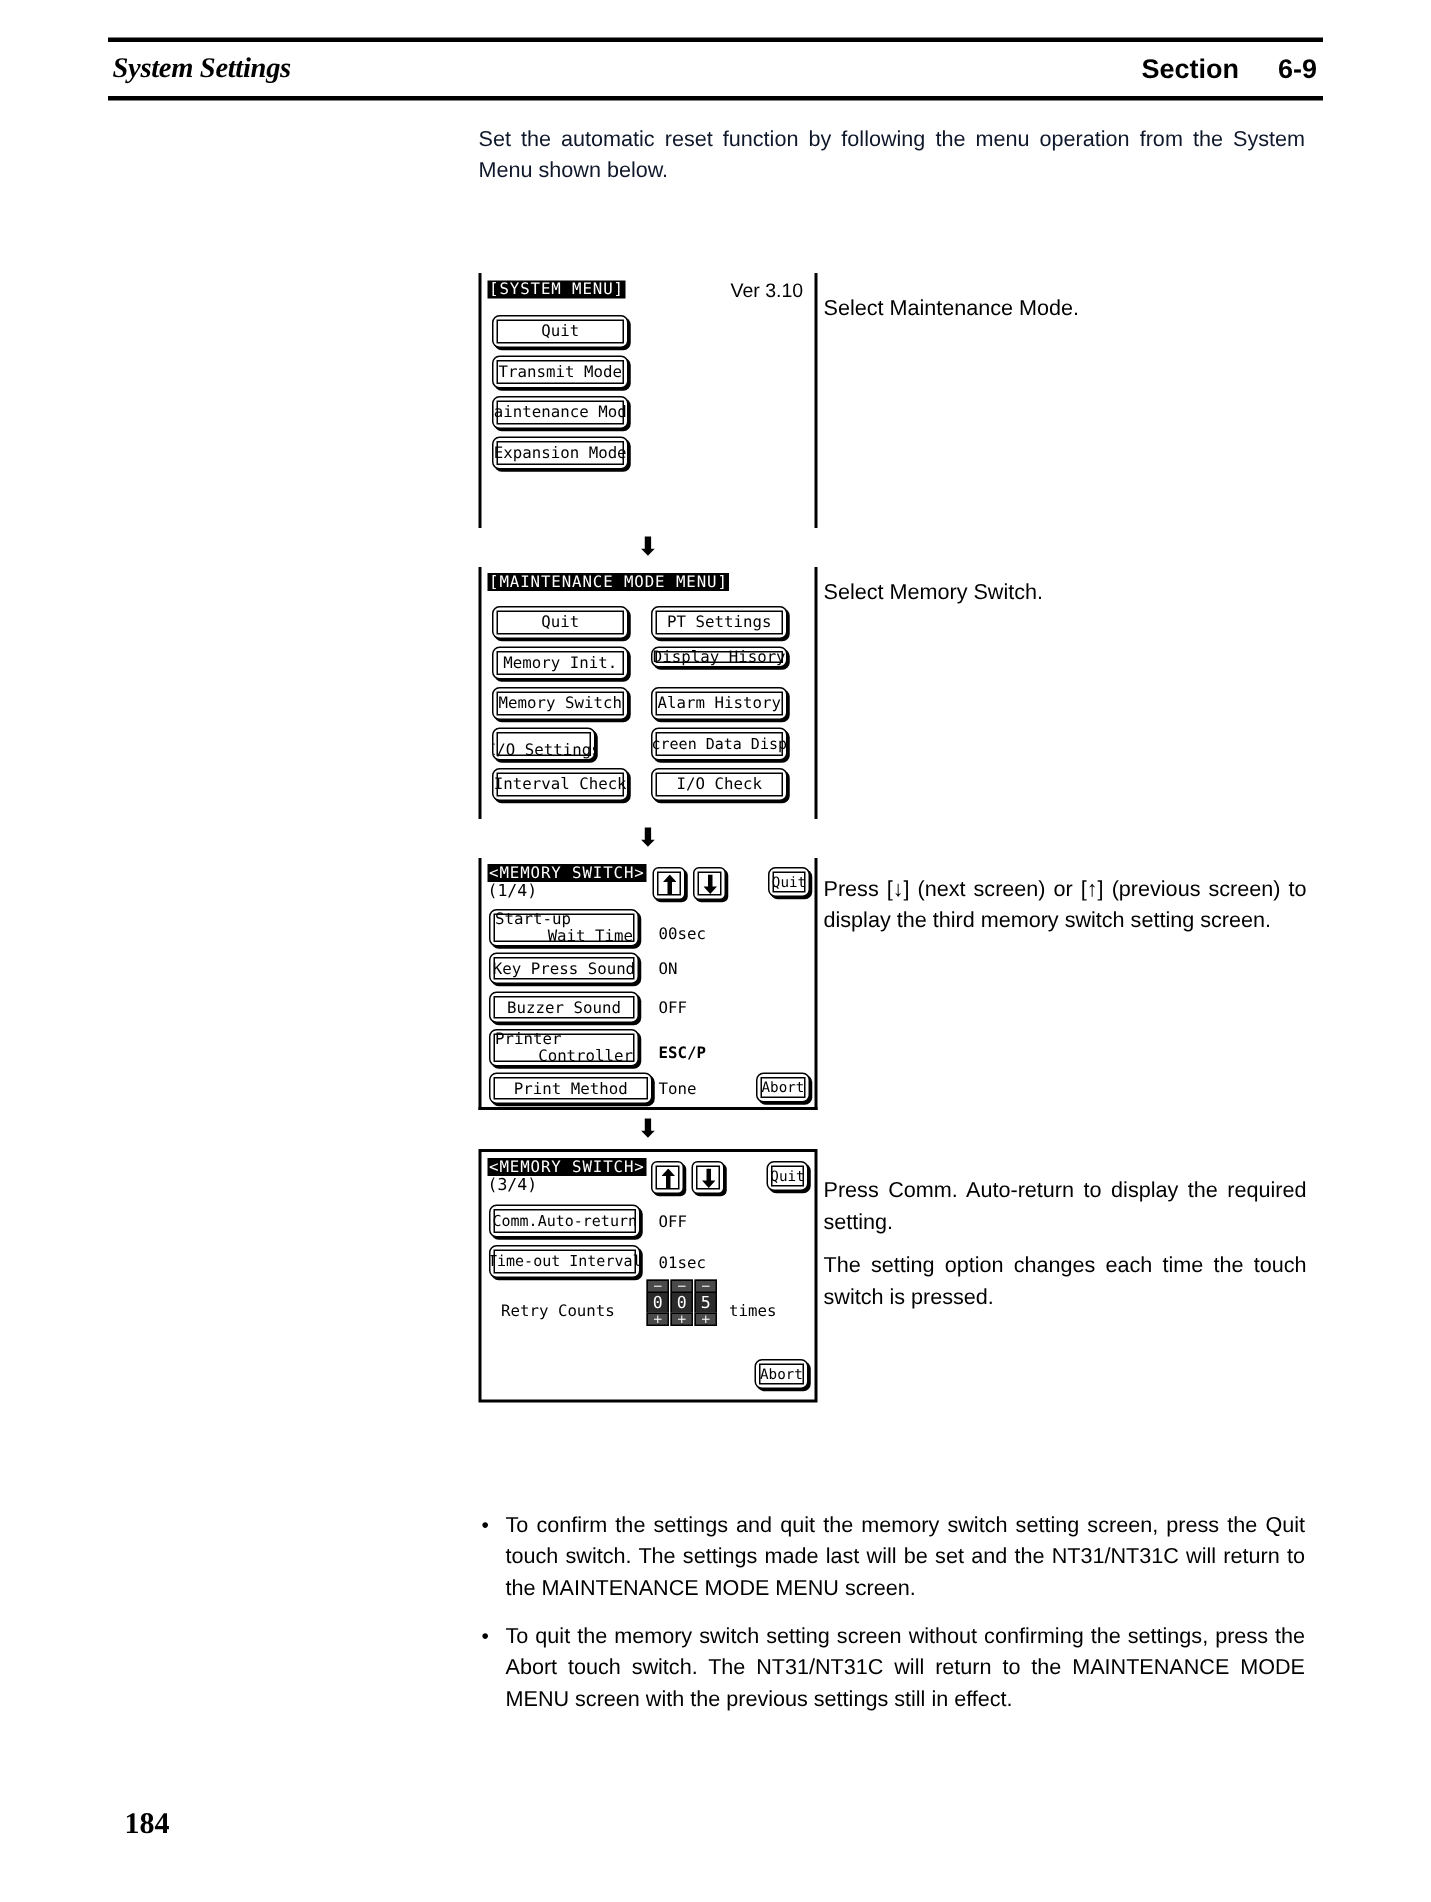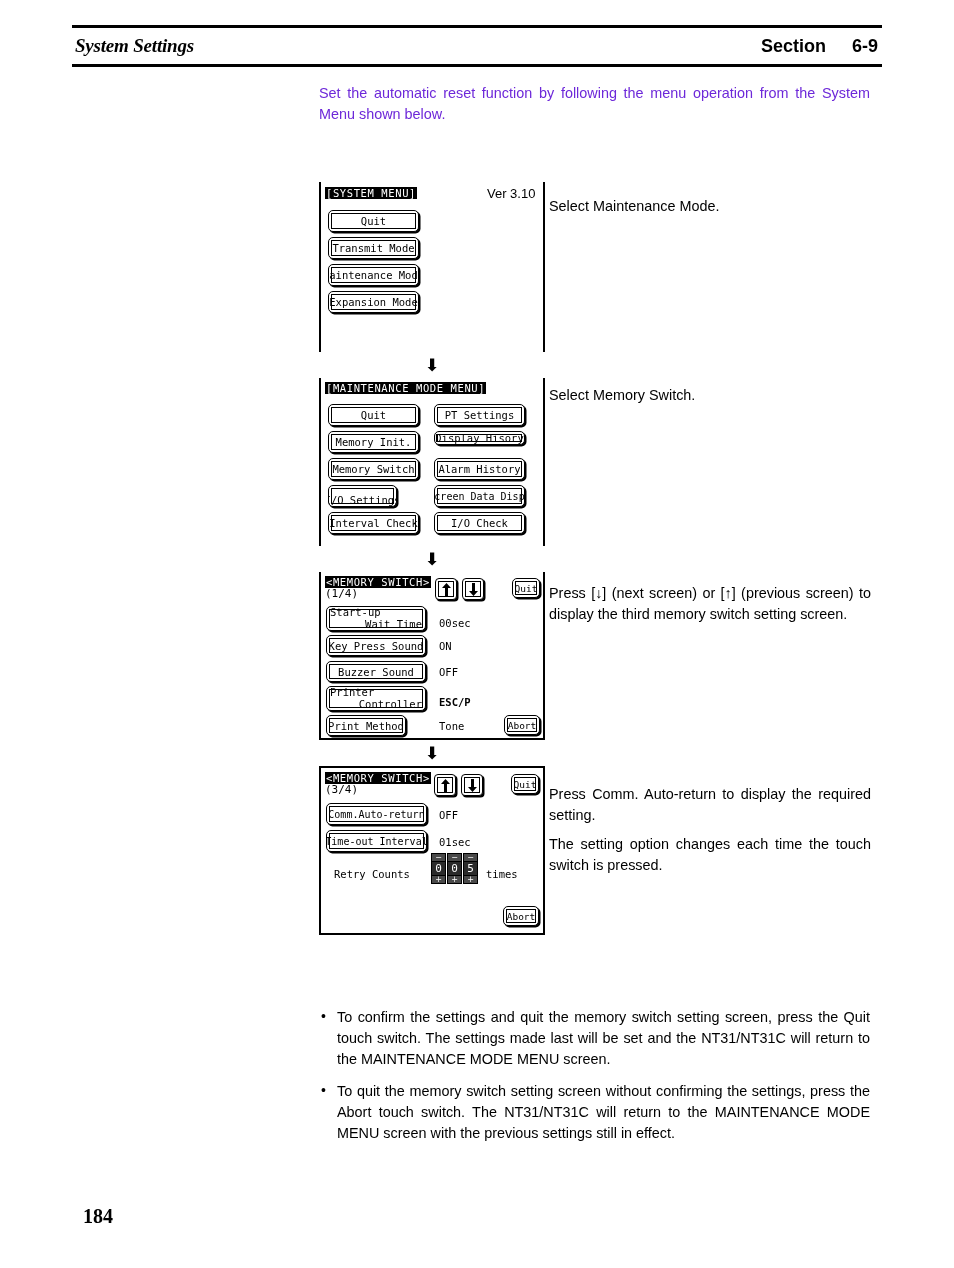--- a/index.html
+++ b/index.html
@@ -45,21 +45,21 @@
     font-weight: bold;
     font-size: 18px;
   }
 
   
   .body-text {
     position: absolute;
     font-size: 14.4px;
     line-height: 21px;
     text-align: justify;
-    color: #6d28d9;
+    color: #0f172a;
   }
   #intro-paragraph {
     left: 319px;
     top: 83px;
     width: 551px;
   }
 
   
   #flow {
     position: absolute;
@@ -144,21 +144,21 @@
     position: absolute;
     left: 2px; right: 2px; top: 2px; bottom: 2px;
     border: 1px solid #000;
     pointer-events: none;
   }
   .pt-btn span.lbl { position: relative; z-index: 2; }
 
   .btn-2line {
     flex-direction: column;
     align-items: flex-start;
-    justify-content: space-between;
+    justify-content: center;
     padding-left: 3px;
     line-height: 11px;
   }
   .btn-2line .l2 { align-self: flex-end; padding-right: 3px; }
 
   .pt-value {
     position: absolute;
     font-family: "DejaVu Sans Mono", monospace;
     font-size: 10.5px;
     line-height: 12px;
@@ -424,21 +424,21 @@
       </div>
       <span class="pt-value" style="left:118px;top:94px;">OFF</span>
 
       <div class="pt-btn btn-2line" style="position:absolute;left:5px;top:114px;width:100px;height:25px;">
         <span class="inner-frame"></span>
         <span class="lbl l1">Printer</span>
         <span class="lbl l2">Controller</span>
       </div>
       <span class="pt-value" style="left:118px;top:124px;font-weight:bold;">ESC/P</span>
 
-      <div class="pt-btn" style="position:absolute;left:5px;top:143px;width:80px;height:21px;">
+      <div class="pt-btn" style="position:absolute;left:5px;top:143px;width:109px;height:21px;">
         <span class="inner-frame"></span>
         <span class="lbl">Print Method</span>
       </div>
       <span class="pt-value" style="left:118px;top:148px;">Tone</span>
 
       <div class="pt-btn" style="position:absolute;left:183px;top:143px;width:36px;height:20px;font-size:9.5px;">
         <span class="inner-frame"></span>
         <span class="lbl">Abort</span>
       </div>
     </div>

